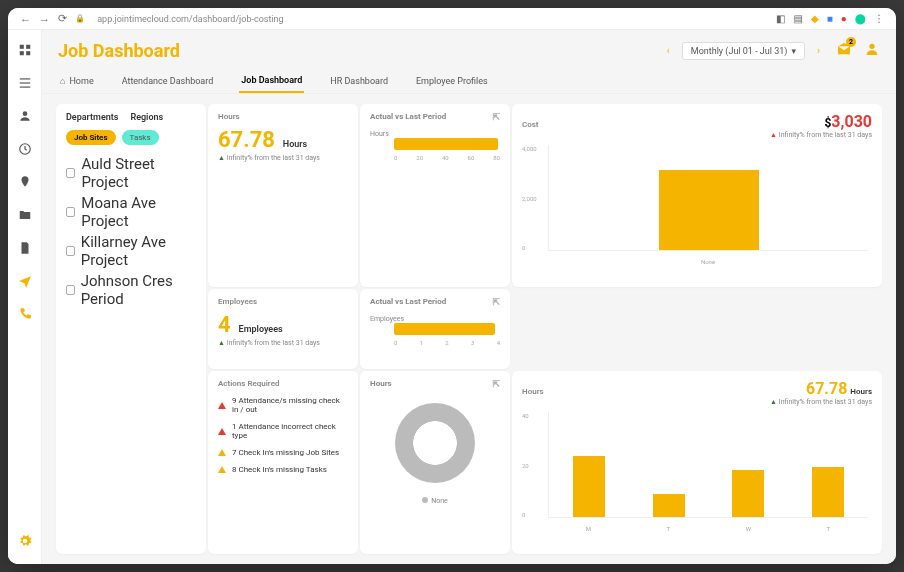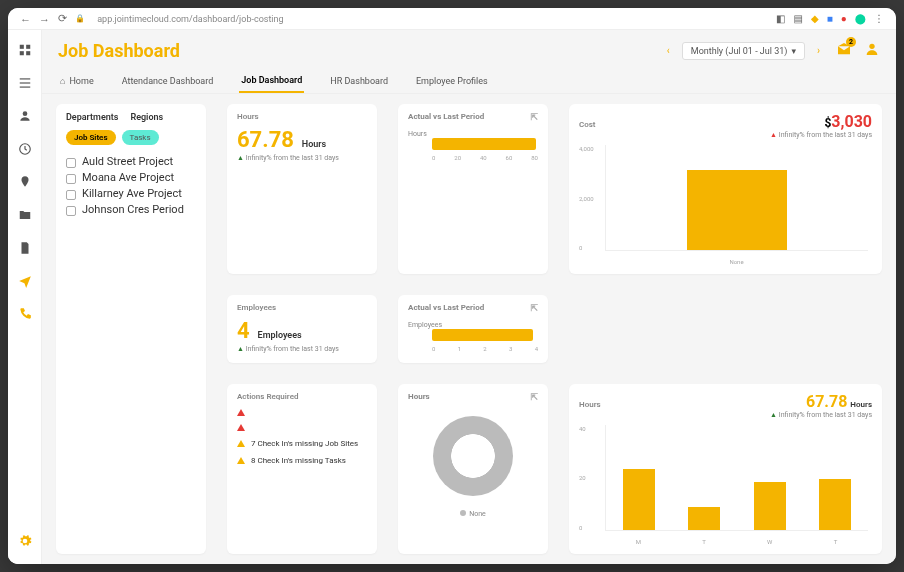--- a/index.html
+++ b/index.html
@@ -26,29 +26,29 @@
 .period{display:flex;align-items:center;gap:8px}
 .period-btn{background:#fff;border:1px solid #ddd;border-radius:3px;padding:3px 8px;font-size:9px;color:#555;display:flex;align-items:center;gap:4px}
 .chev{font-size:10px;color:#f4b400;padding:0 4px}
 .notif{position:relative;margin:0 4px}
 .notif svg{width:16px;height:16px;fill:#f4b400}
 .badge{position:absolute;top:-4px;right:-4px;background:#f4b400;color:#000;font-size:7px;border-radius:50%;width:10px;height:10px;display:flex;align-items:center;justify-content:center;font-weight:700}
 .user-ico svg{width:16px;height:16px;fill:#f4b400}
 .tabs{display:flex;gap:24px;padding:4px 16px 0;border-bottom:1px solid #eee;font-size:9px}
 .tabs .ti{padding:6px 2px;color:#555;display:flex;align-items:center;gap:4px;cursor:pointer}
 .tabs .ti.active{border-bottom:2px solid #f4b400;color:#000;font-weight:600}
-.content{flex:1;padding:10px 14px;display:grid;grid-template-columns:150px 150px 150px 1fr;gap:21px;overflow:auto}
+.content{flex:1;padding:10px 14px;display:grid;grid-template-columns:150px 150px 150px 1fr;gap:2px;overflow:auto}
 .card{background:#fff;border-radius:6px;padding:8px 10px;box-shadow:0 1px 2px rgba(0,0,0,.04)}
 .filter-card{grid-row:1/span 3}
 .filter-tabs{display:flex;gap:12px;font-size:9px;margin-bottom:8px}
 .filter-tabs span{color:#333;font-weight:600}
 .pill-row{display:flex;gap:6px;margin-bottom:10px}
 .pill{font-size:8px;padding:3px 8px;border-radius:10px;background:#5eead4;color:#555}
 .pill.active{background:#f4b400;color:#000;font-weight:600}
-.chk-row{display:flex;align-items:flex-end;gap:6px;font-size:11px;color:#333;margin:3px 0}
+.chk-row{display:flex;align-items:center;gap:6px;font-size:15px;color:#333;margin:3px 0}
 .chk-box{width:10px;height:10px;border:1px solid #aaa;border-radius:2px}
 .small-stat .lbl{font-size:8px;color:#888;font-weight:600}
 .big-num{color:#f4b400;font-weight:700;font-size:22px;display:inline-block;margin-top:6px}
 .unit{font-size:9px;color:#333;font-weight:600;margin-left:4px}
 .trend{font-size:7px;color:#888;margin-top:2px}
 .trend .arr{color:#2e7d32}
 .card-hdr{display:flex;justify-content:space-between;font-size:8px;color:#888;font-weight:700;margin-bottom:6px}
 .ext{color:#aaa;font-size:9px}
 .hbar-wrap{margin-top:8px}
 .hbar{height:12px;background:#f4b400;border-radius:2px;width:80%;margin-left:24px}
@@ -277,23 +277,25 @@
                 <span>3</span>
                 <span>4</span>
               </div>
           </div>
         </div>
 
         <div class="card actions" style="grid-column:2">
           <div class="lbl" style="font-size:8px;color:#888;font-weight:600">Actions Required</div>
           <div class="act-row">
               <span class="tri red"></span>
+              <span>9 Attendance/s missing check in / out</span>
             </div>
           <div class="act-row">
               <span class="tri red"></span>
+              <span>1 Attendance incorrect check type</span>
             </div>
           <div class="act-row">
               <span class="tri yel"></span>
               <span>7 Check In's missing Job Sites</span>
             </div>
           <div class="act-row">
               <span class="tri yel"></span>
               <span>8 Check In's missing Tasks</span>
             </div>
         </div>

